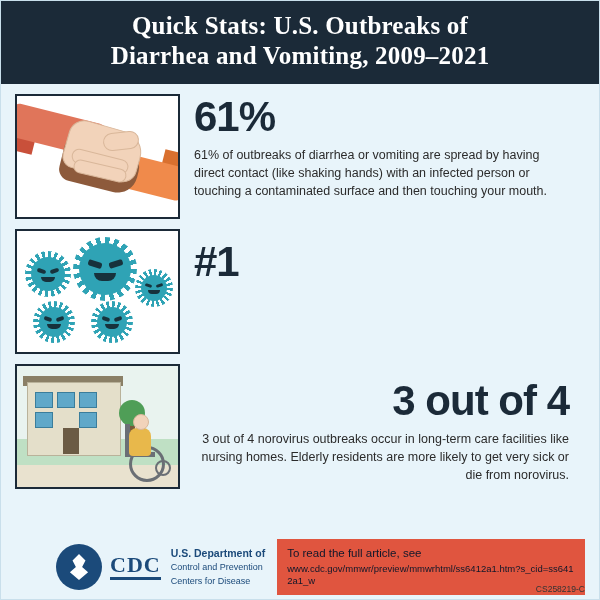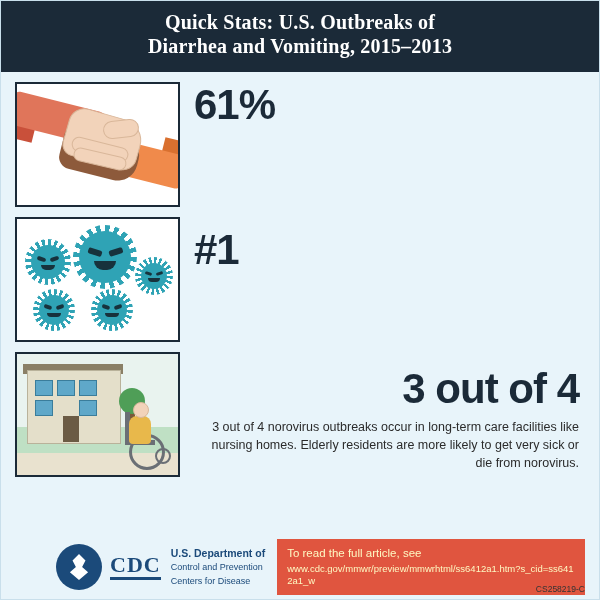--- a/index.html
+++ b/index.html
@@ -24,30 +24,30 @@
   
   .header {
     background: #1b2a38;
     color: #ffffff;
     padding: 10px 16px 14px 16px;
     text-align: center;
   }
   .header-title {
     font-family: "Liberation Serif", serif;
     font-weight: bold;
-    font-size: 20px;
+    font-size: 25px;
     line-height: 1.18;
     letter-spacing: 0.2px;
   }
   .header-title .line2 { display: block; }
 
   
   .body-area {
     position: relative;
-    padding: 10px 20px 0 14px;
+    padding: 10px 30px 0 14px;
   }
   .stat-row {
     display: flex;
     align-items: flex-start;
     margin-bottom: 10px;
   }
   .thumb {
     width: 165px;
     height: 125px;
     flex: 0 0 165px;
@@ -236,21 +236,21 @@
   .agency-main {
     font-size: 10.5px; font-weight: bold; color: #1b4a7a; line-height: 1.25;
   }
   .agency-sub {
     font-size: 9px; color: #1b4a7a; line-height: 1.25; margin-top: 2px;
   }
   .url-box {
     margin-left: 12px;
     flex: 1 1 auto;
     background: #e0553f;
-    color: #fef9c3;
+    color: #0f172a;
     padding: 7px 8px 8px 10px;
     box-sizing: border-box;
     min-height: 42px;
   }
   .url-line1 { font-size: 11.5px; line-height: 1.3; }
   .url-line2 {
     font-size: 9.5px; line-height: 1.3; margin-top: 2px;
     word-break: break-all;
   }
   .cs-id {
@@ -261,41 +261,42 @@
   }
 </style>
 </head>
 <body>
 
 <div class="poster">
 
   <div class="header">
     <div class="header-title">
       <span>Quick Stats: U.S. Outbreaks of</span>
-      <span class="line2">Diarrhea and Vomiting, 2015–2013</span>
+      <span class="line2">Diarrhea and Vomiting, 2009–2021</span>
     </div>
   </div>
 
   <div class="body-area">
 
     <div class="stat-row row1">
       <div class="thumb">
         <div class="hs-bg"></div>
         <div class="hs-left-cuff"></div>
         <div class="hs-left"></div>
         <div class="hs-right-cuff"></div>
         <div class="hs-right"></div>
         <div class="hand-b"></div>
         <div class="hand-a"></div>
         <div class="thumbpart"></div>
         <div class="finger f1"></div>
         <div class="finger f2"></div>
       </div>
       <div class="stat-text">
         <div class="stat-number">61%</div>
+        <div class="stat-desc">61% of outbreaks of diarrhea or vomiting are spread by having direct contact (like shaking hands) with an infected person or touching a contaminated surface and then touching your mouth.</div>
       </div>
     </div>
 
     <div class="stat-row row2">
       <div class="thumb">
         <div class="virus-bg"></div>
         <div class="virus" style="left:14px; top:26px; width:34px; height:34px;">
           <div class="spikes"></div>
           <div class="eye eyeL"></div>
             <div class="eye eyeR"></div>

